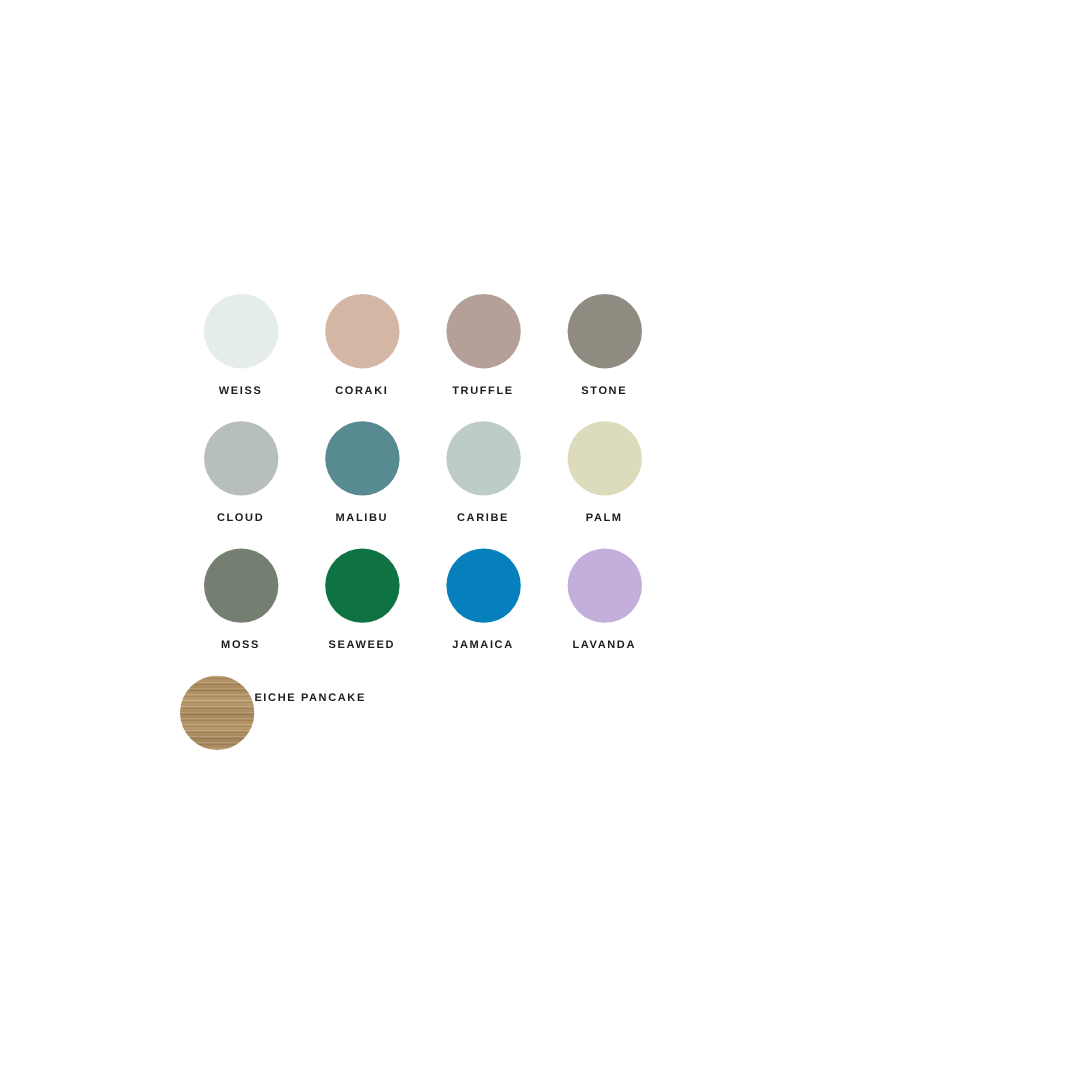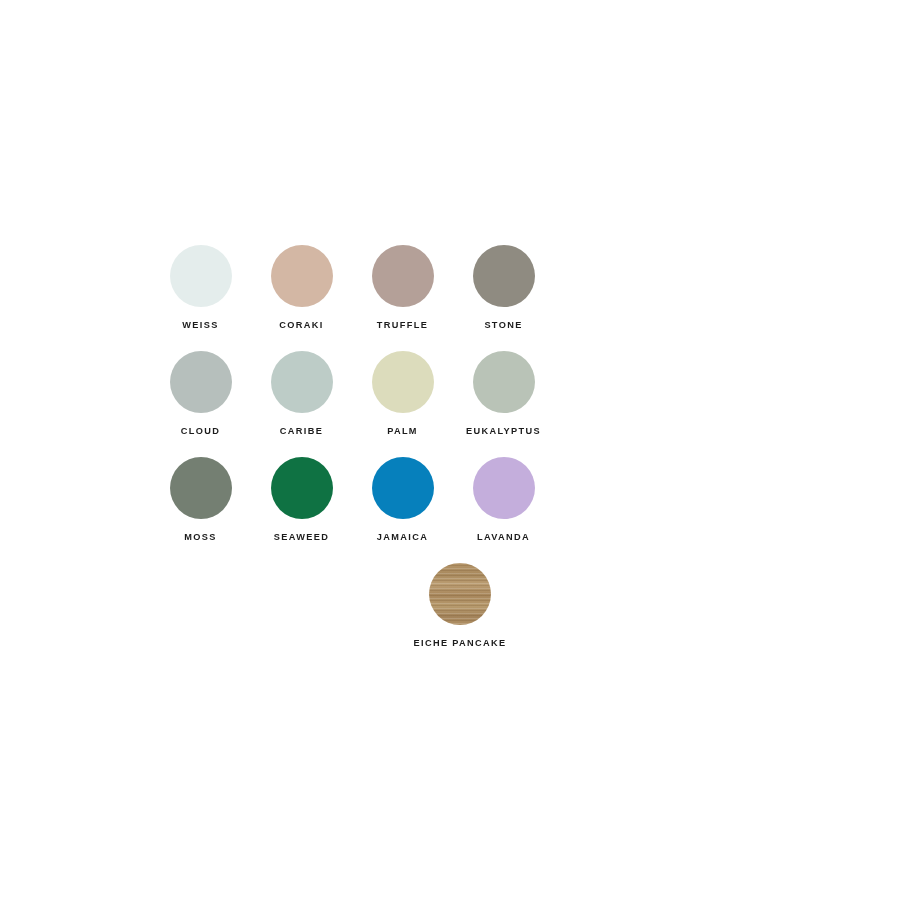--- a/index.html
+++ b/index.html
@@ -67,22 +67,21 @@
     text-align: center;
   }
 
   
   .wood-row {
     position: absolute;
     left: 150px;
     top: 563px;
     width: 620px;
     display: flex;
-    flex-direction: column;
-    align-items: center;
+    flex-direction: row;
   }
 
   .wood-dot {
     width: 62px;
     height: 62px;
     border-radius: 50%;
     position: relative;
     overflow: hidden;
     background:
       repeating-linear-gradient(
@@ -145,30 +144,30 @@
         <span class="swatch-label">STONE</span>
       </div>
     </div>
 
     <div class="swatch-row">
       <div class="swatch-cell">
         <span class="swatch-dot" style="background-color: rgb(182, 191, 188);"></span>
         <span class="swatch-label">CLOUD</span>
       </div>
       <div class="swatch-cell">
+        <span class="swatch-dot" style="background-color: rgb(88, 138, 146);"></span>
+        <span class="swatch-label">MALIBU</span>
+      </div>
+      <div class="swatch-cell">
         <span class="swatch-dot" style="background-color: rgb(189, 204, 199);"></span>
         <span class="swatch-label">CARIBE</span>
       </div>
       <div class="swatch-cell">
         <span class="swatch-dot" style="background-color: rgb(220, 220, 188);"></span>
         <span class="swatch-label">PALM</span>
-      </div>
-      <div class="swatch-cell">
-        <span class="swatch-dot" style="background-color: rgb(185, 195, 183);"></span>
-        <span class="swatch-label">EUKALYPTUS</span>
       </div>
     </div>
 
     <div class="swatch-row">
       <div class="swatch-cell">
         <span class="swatch-dot" style="background-color: rgb(116, 127, 114);"></span>
         <span class="swatch-label">MOSS</span>
       </div>
       <div class="swatch-cell">
         <span class="swatch-dot" style="background-color: rgb(15, 114, 67);"></span>

